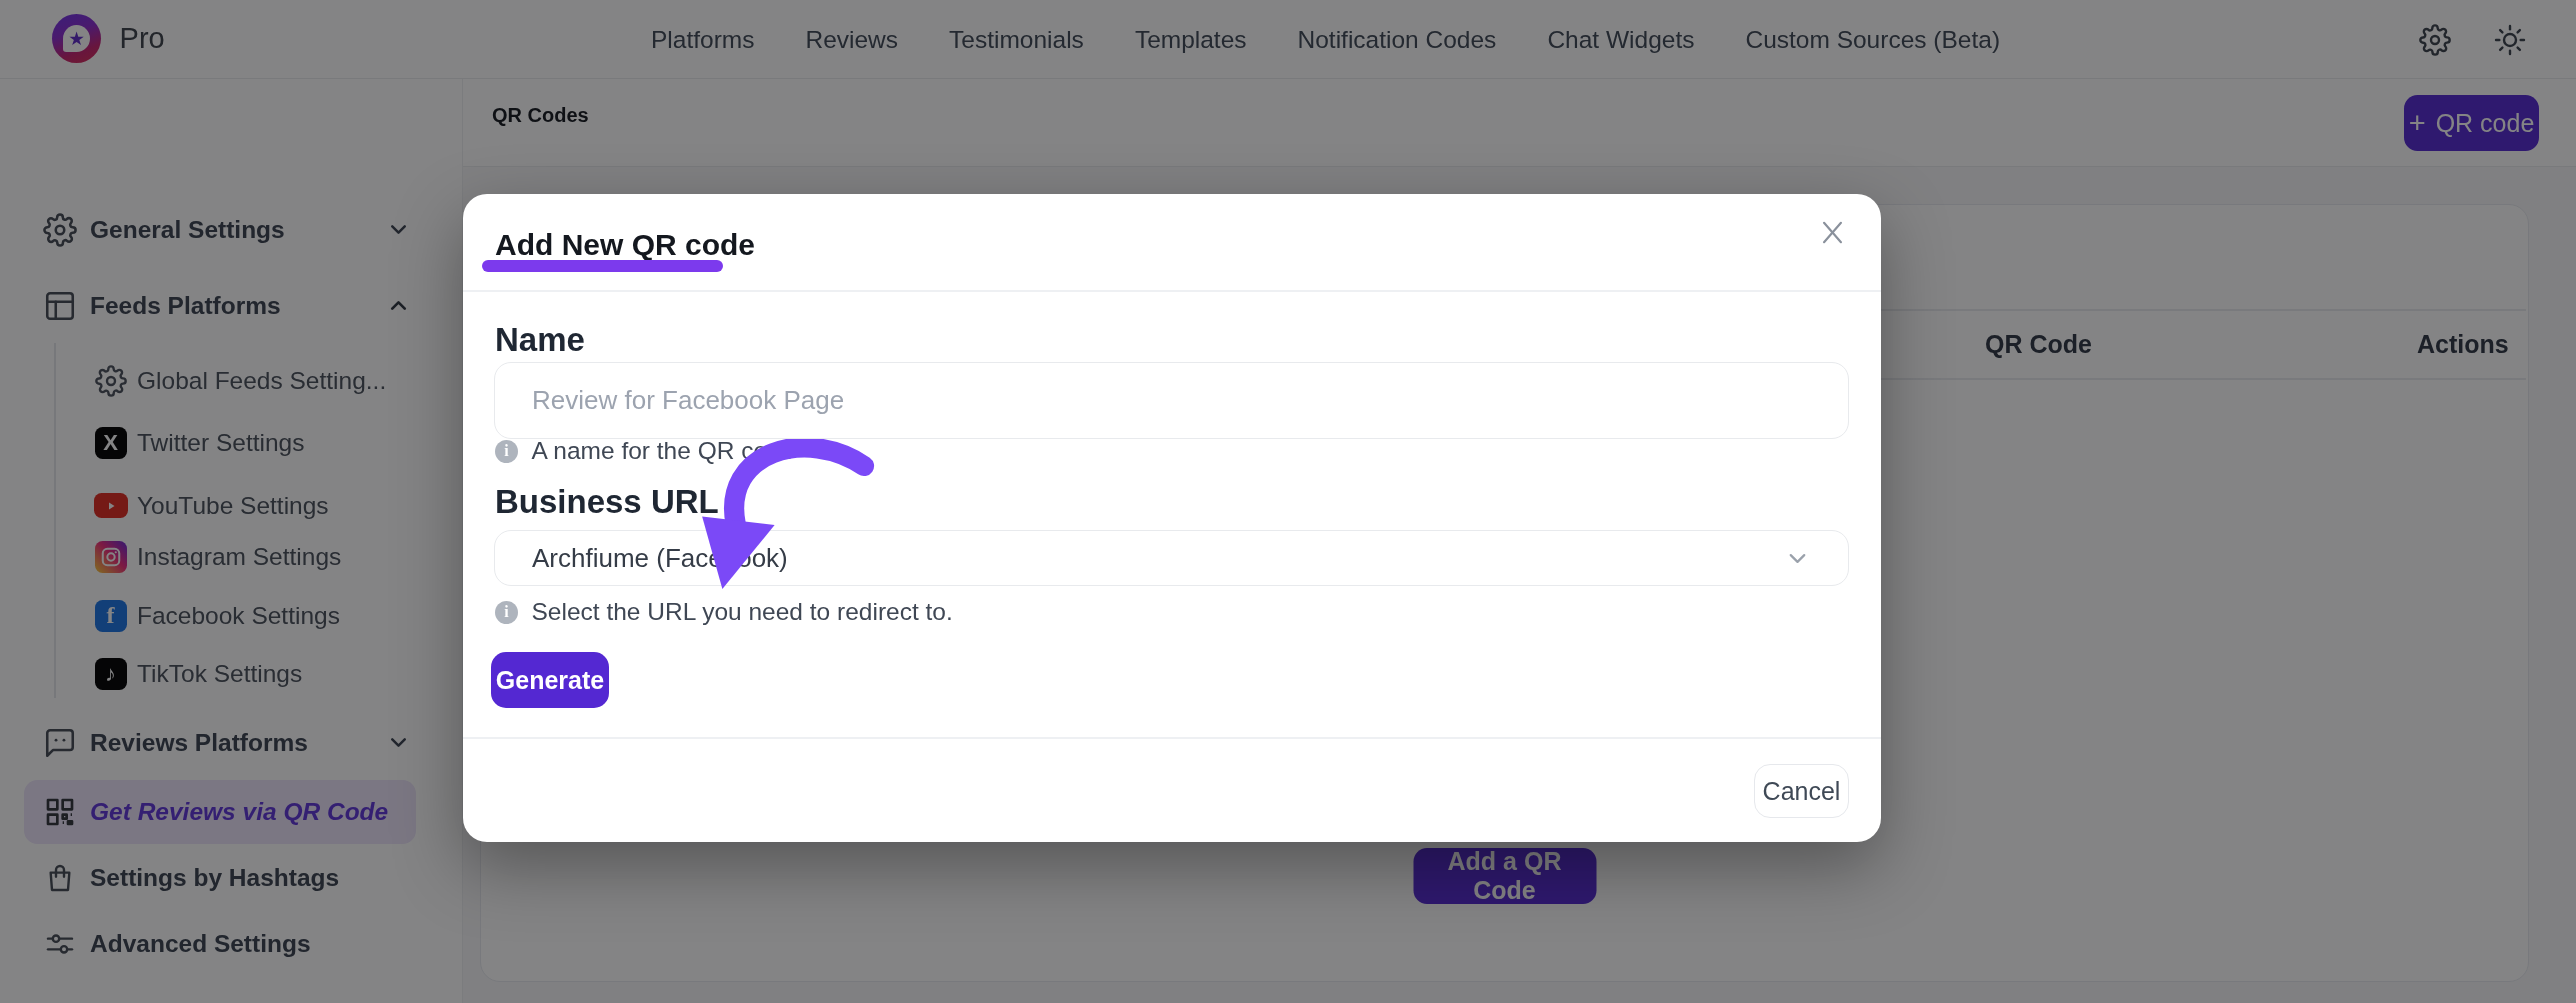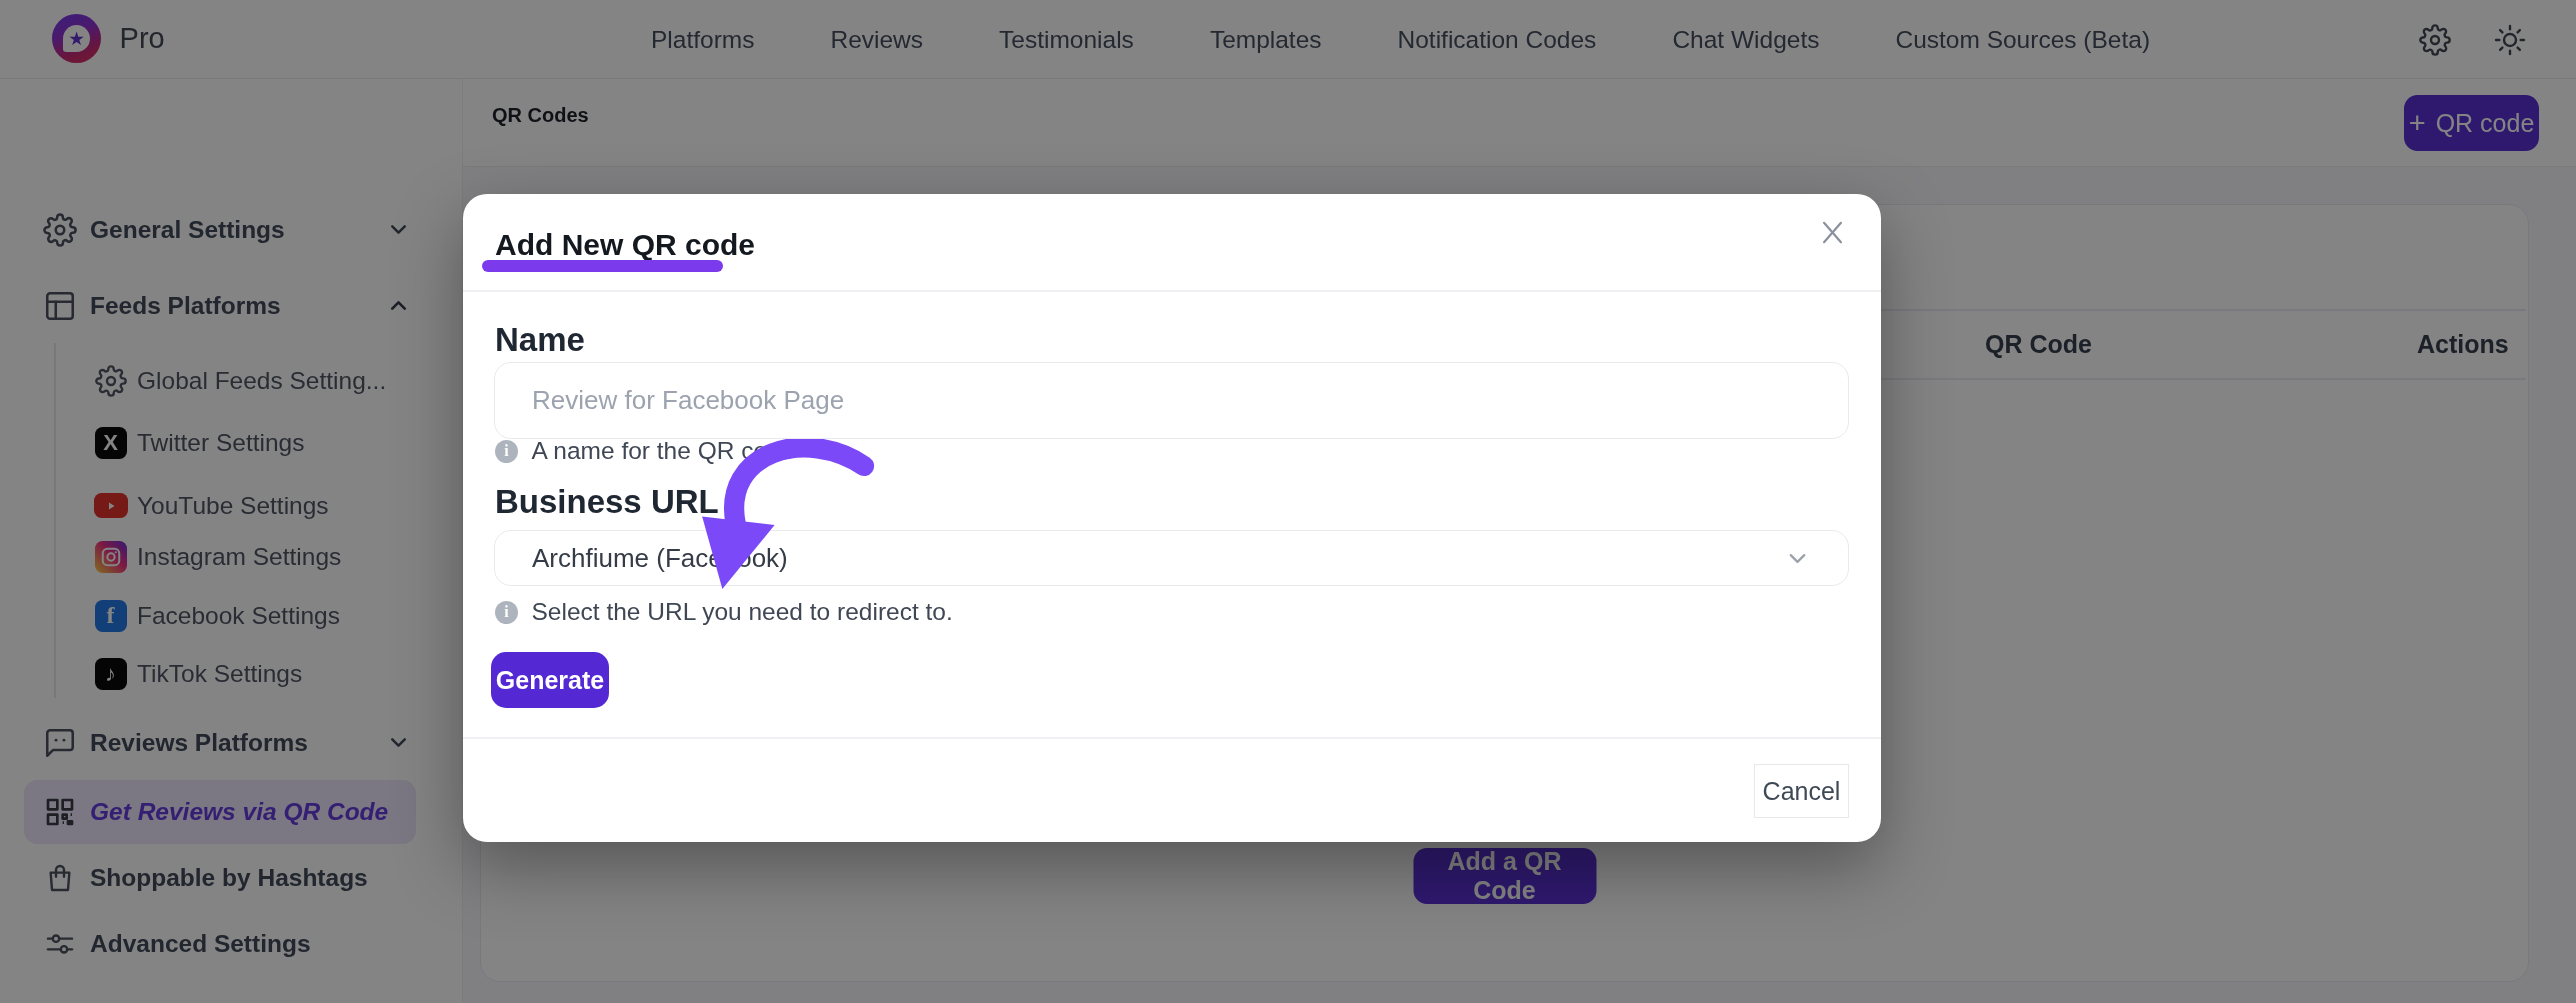--- a/index.html
+++ b/index.html
@@ -6,21 +6,21 @@
   html,body { width:2576px; height:1003px; }
   body { font-family:"Liberation Sans", sans-serif; background:#f6f7f9; overflow:hidden; position:relative; }
 
   
   .topnav { position:absolute; left:0; top:0; width:2576px; height:79px; background:#ffffff; border-bottom:1.7px solid #e8eaed; z-index:1; }
   .brand { position:absolute; left:52px; top:14.4px; display:flex; align-items:center; gap:18.6px; cursor:pointer; }
   .brand-circle { width:49px; height:49px; border-radius:50%; background:linear-gradient(160deg,#6d32e6 0%,#8a2bd0 38%,#c6216f 72%,#d92d55 100%); position:relative; }
   .brand-bubble { position:absolute; left:11px; top:11px; width:27px; height:27px; background:#ffffff; border-radius:50% 50% 50% 12%; display:flex; align-items:center; justify-content:center; }
   .brand-star { color:#5f2bc9; font-size:18.6px; line-height:1; }
   .brand-name { font-size:29px; color:#3d434b; font-weight:500; }
-  .nav-items { position:absolute; left:651px; top:0; height:79px; display:flex; align-items:center; gap:76px; }
+  .nav-items { position:absolute; left:651px; top:0; height:79px; display:flex; align-items:center; gap:51px; }
   .nav-item { font-size:24.5px; color:#3f4956; font-weight:500; white-space:nowrap; cursor:pointer; }
   .nav-right { position:absolute; right:49px; top:0; height:79px; display:flex; align-items:center; gap:41px; }
   .icon-btn { width:34px; height:34px; display:flex; align-items:center; justify-content:center; cursor:pointer; background:none; border:none; }
   svg.ic { display:block; }
 
   
   .sidebar { position:absolute; left:0; top:79px; width:463px; height:924px; background:#ffffff; border-right:1.7px solid #eceef1; z-index:1; }
   .srow { position:absolute; left:0; width:463px; height:63px; display:flex; align-items:center; cursor:pointer; }
   .srow .lead { position:absolute; left:42px; width:35px; display:flex; justify-content:center; }
   .srow .lead2 { position:absolute; left:93px; width:35px; display:flex; justify-content:center; }
@@ -54,21 +54,21 @@
   .field-label { position:absolute; left:32px; font-size:33px; font-weight:600; color:#1f2733; }
   .text-input { position:absolute; left:31px; width:1355px; height:77px; border:1.7px solid #e8eaed; border-radius:17px; padding:0 37px; font-size:26px; color:#1f2733; font-family:"Liberation Sans",sans-serif; background:#ffffff; }
   .text-input::placeholder { color:#9ca3af; opacity:1; }
   .select-box { position:absolute; left:31px; width:1355px; height:56px; border:1.7px solid #e8eaed; border-radius:17px; background:#ffffff; display:flex; align-items:center; padding:0 37px; cursor:pointer; }
   .select-value { font-size:26px; color:#353c47; }
   .select-chev { position:absolute; right:37px; }
   .helper { position:absolute; left:32px; display:flex; align-items:center; gap:13.5px; }
   .info-dot { width:23px; height:23px; border-radius:50%; background:#aeb4bd; color:#ffffff; font-size:16px; font-weight:700; display:flex; align-items:center; justify-content:center; font-family:"Liberation Serif",serif; }
   .helper-text { font-size:24.5px; color:#3f4754; }
   .generate-btn { position:absolute; left:28px; top:458px; width:118px; height:56px; border-radius:15px; }
-  .cancel-btn { position:absolute; right:32px; top:570px; width:95px; height:54px; background:#ffffff; border:1.7px solid #e6e8ec; border-radius:0; font-size:25px; color:#3f4956; font-family:"Liberation Sans",sans-serif; cursor:pointer; }
+  .cancel-btn { position:absolute; right:32px; top:570px; width:95px; height:54px; background:#ffffff; border:1.7px solid #e6e8ec; border-radius:16px; font-size:25px; color:#3f4956; font-family:"Liberation Sans",sans-serif; cursor:pointer; }
   .arrow-layer { position:absolute; left:668px; top:439px; z-index:70; pointer-events:none; }
 </style>
 </head>
 <body>
 
 <div class="topnav">
   <div class="brand">
     <div class="brand-circle">
       <div class="brand-bubble">
           <span class="brand-star">★</span>
@@ -232,21 +232,21 @@
     </div>
   </div>
 
   <div class="srow" style="top:767px;">
     <span class="lead">
       <svg class="ic" width="32" height="32" viewBox="0 0 24 24" fill="none" stroke="#444b55" stroke-width="1.8" stroke-linecap="round" stroke-linejoin="round">
           <path d="M5 8h14l-1 13H6L5 8z"></path>
           <path d="M9 11V6a3 3 0 0 1 6 0v5"></path>
         </svg>
     </span>
-    <span class="slabel">Shoppable by Hashtags</span>
+    <span class="slabel">Settings by Hashtags</span>
   </div>
 
   <div class="srow" style="top:833px;">
     <span class="lead">
       <svg class="ic" width="32" height="32" viewBox="0 0 24 24" fill="none" stroke="#444b55" stroke-width="1.8" stroke-linecap="round">
           <line x1="3" y1="8" x2="21" y2="8"></line>
           <circle cx="9" cy="8" r="2.4" fill="#ffffff"></circle>
           <line x1="3" y1="16" x2="21" y2="16"></line>
           <circle cx="15" cy="16" r="2.4" fill="#ffffff"></circle>
         </svg>

